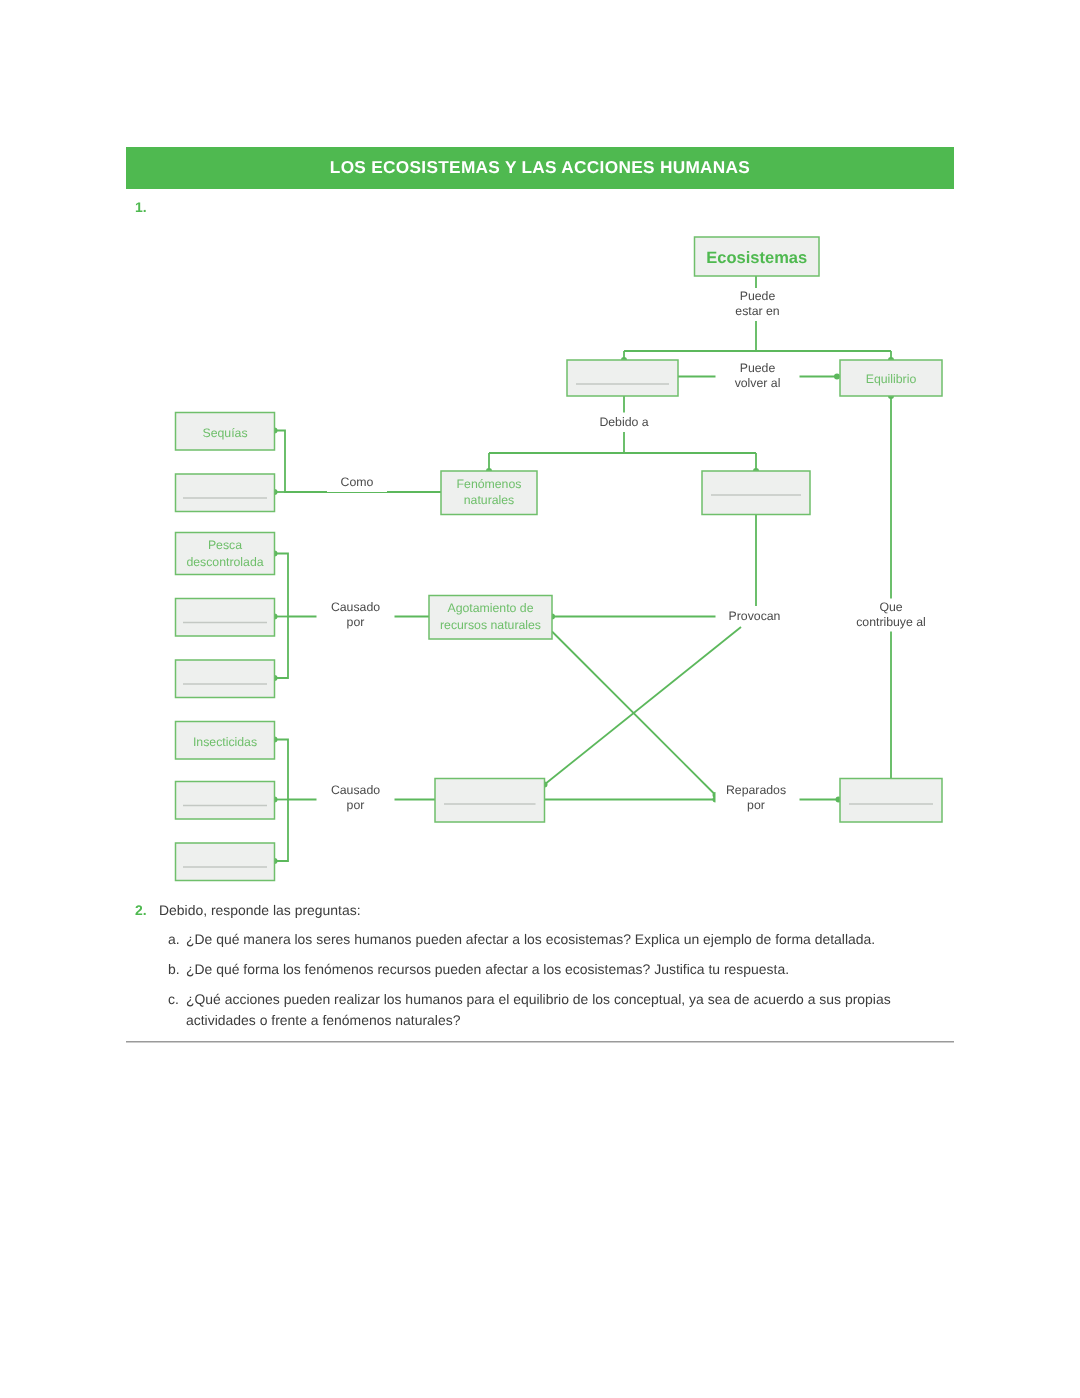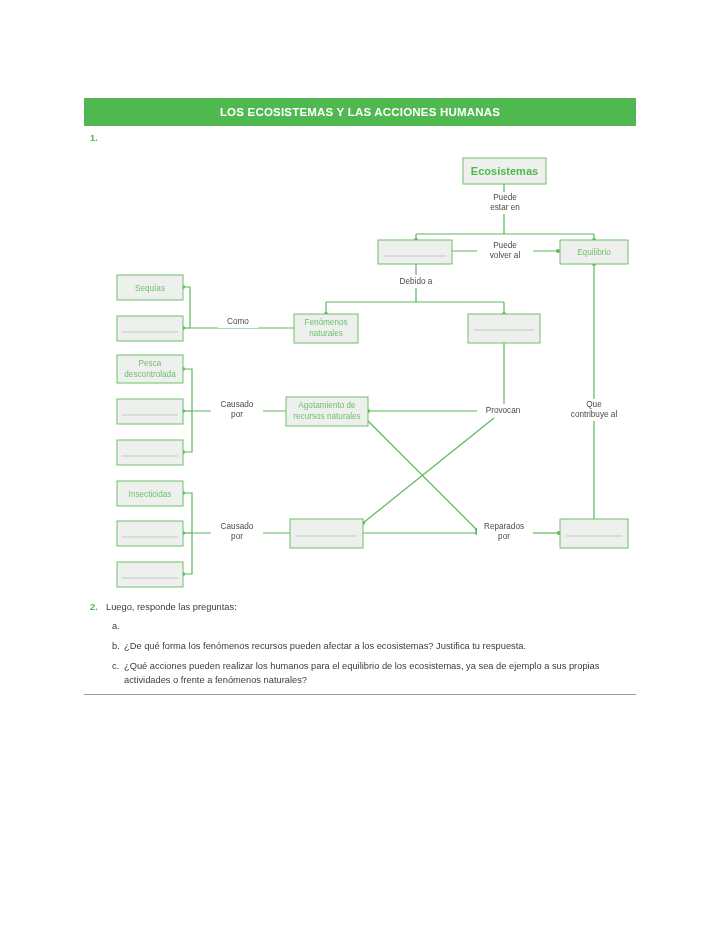--- a/index.html
+++ b/index.html
@@ -345,30 +345,31 @@
 
     <g>
       <rect class="box-rect-blank" x="560" y="507" width="68" height="29"></rect>
       <line class="write-line" x1="566" y1="524" x2="622" y2="524"></line>
     </g>
 
   </svg>
 
   <div class="instruction" id="instr-2">
     <span class="num">2.</span>
-    <span class="txt">Luego, responde las preguntas:</span>
+    <span class="txt">Debido, responde las preguntas:</span>
   </div>
 
   <div class="question" id="q-a">
     <span class="qletter">a.</span>
+    <span>¿De qué manera los seres humanos pueden afectar a los ecosistemas? Explica un ejemplo de forma detallada.</span>
   </div>
   <div class="question" id="q-b">
     <span class="qletter">b.</span>
     <span>¿De qué forma los fenómenos recursos pueden afectar a los ecosistemas? Justifica tu respuesta.</span>
   </div>
   <div class="question" id="q-c">
     <span class="qletter">c.</span>
-    <span>¿Qué acciones pueden realizar los humanos para el equilibrio de los ecosistemas, ya sea de ejemplo a sus propias actividades o frente a fenómenos naturales?</span>
+    <span>¿Qué acciones pueden realizar los humanos para el equilibrio de los conceptual, ya sea de acuerdo a sus propias actividades o frente a fenómenos naturales?</span>
   </div>
 
   <div class="footer-rule"></div>
 
 </div>
 
 </body></html>

